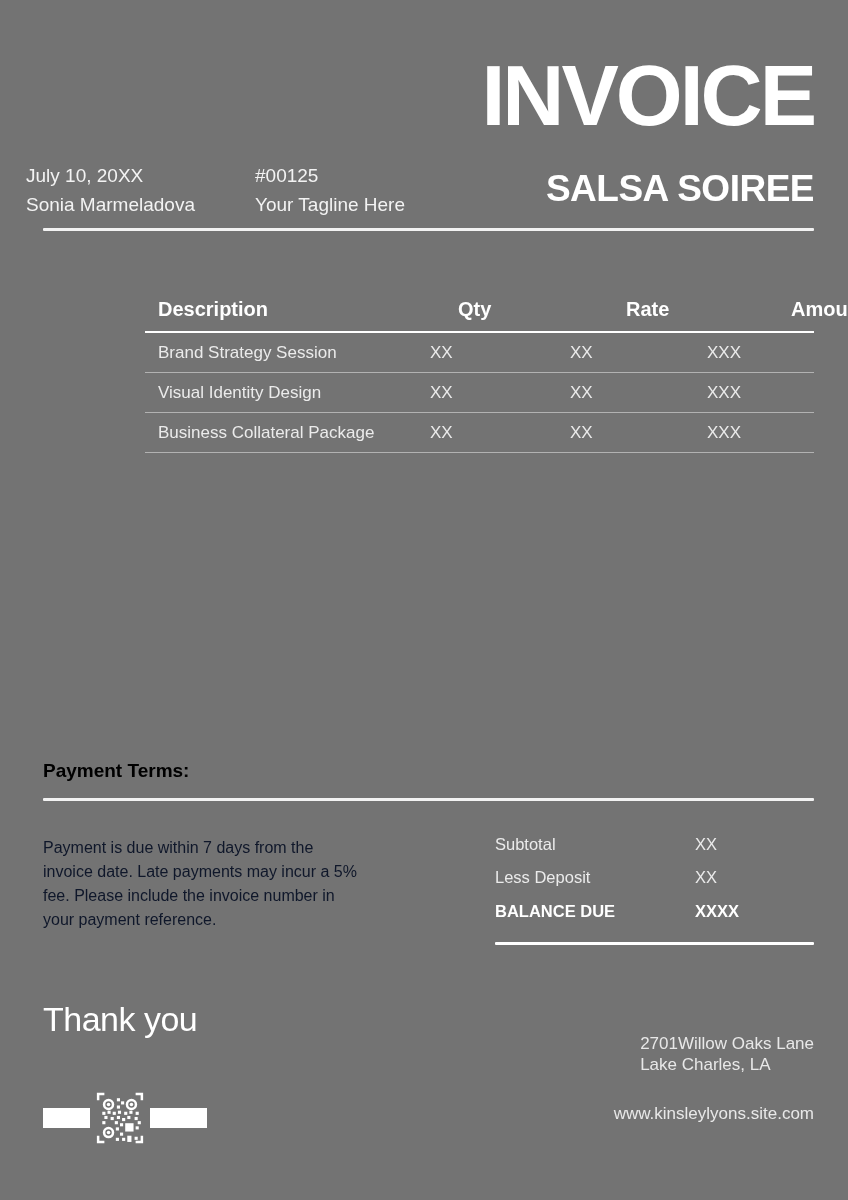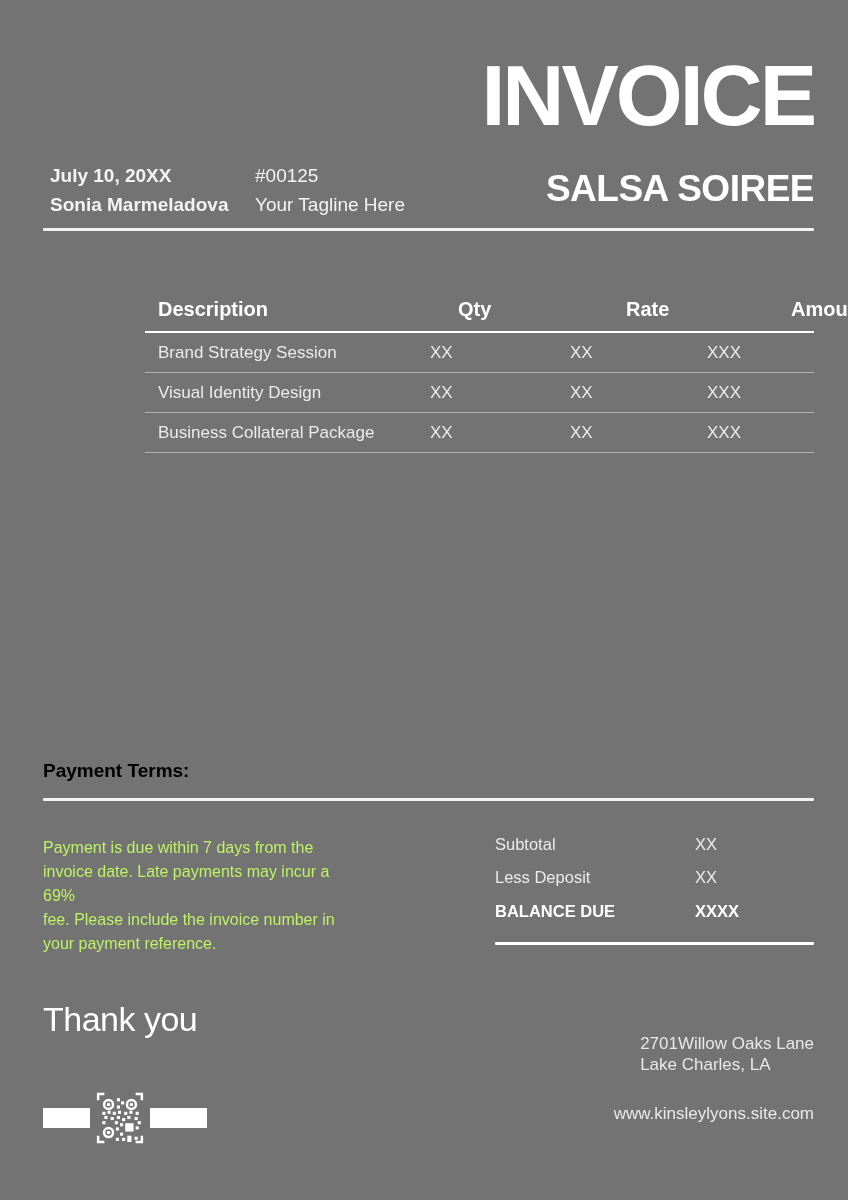--- a/index.html
+++ b/index.html
@@ -15,21 +15,21 @@
     position:absolute; top:52px; right:34px;
     font-size:86px; font-weight:800; letter-spacing:-3px;
     line-height:1; color:#ffffff; white-space:nowrap;
   }
   .invoice-subtitle{
     position:absolute; top:168px; right:34px;
     font-size:37px; font-weight:700; letter-spacing:-0.5px;
     color:#ffffff; white-space:nowrap;
   }
   .meta-block{ position:absolute; top:162px; font-size:19px; line-height:28.5px; color:#f3f3f3; }
-  .meta-date-block{ left:50px;font-weight:bold; }
+  .meta-date-block{ left:26px; }
   .meta-invoice-block{ left:255px; }
   .divider{ position:absolute; background:#f2f2f2; height:3px; border-radius:1px; }
   .divider-top{ left:43px; top:228px; width:771px; }
   
   .items-table{ position:absolute; left:145px; top:288px; width:669px; }
   .trow{
     display:grid; grid-template-columns:285px 140px 137px 1fr;
     align-items:center;
   }
   .thead{ height:45px; font-size:20px; font-weight:700; color:#ffffff;
@@ -38,21 +38,21 @@
           border-bottom:1.5px solid rgba(255,255,255,0.45); }
   .td-desc{ padding-left:13px; }
   
   .terms-heading{
     position:absolute; left:43px; top:760px;
     font-size:19px; font-weight:700; color:#000000;
   }
   .divider-terms{ left:43px; top:798px; width:771px; }
   .terms-text{
     position:absolute; left:43px; top:836px; width:320px;
-    font-size:16px; line-height:24px; color:#bef264;
+    font-size:16px; line-height:24px; color:#0f172a;
   }
   
   .totals{ position:absolute; left:495px; top:832px; width:319px; }
   .totals-row{
     display:grid; grid-template-columns:200px 1fr;
     height:24px; margin-bottom:9.5px; align-items:center;
     font-size:16.5px; color:#ebebeb;
   }
   .totals-row.balance{ font-weight:700; color:#ffffff; }
   .divider-totals{ left:495px; top:942px; width:319px; height:2.5px; background:#ffffff; }
@@ -117,21 +117,21 @@
       <div>XX</div>
       <div>XX</div>
       <div>XXX</div>
     </div>
   </div>
 
   <div class="terms-heading">Payment Terms:</div>
   <div class="divider divider-terms"></div>
   <div class="terms-text">
     <div>Payment is due within 7 days from the</div>
-    <div>invoice date. Late payments may incur a 69%</div>
+    <div>invoice date. Late payments may incur a 5%</div>
     <div>fee. Please include the invoice number in</div>
     <div>your payment reference.</div>
   </div>
 
   <div class="totals">
     <div class="totals-row">
       <div>Subtotal</div>
       <div>XX</div>
     </div>
     <div class="totals-row">

